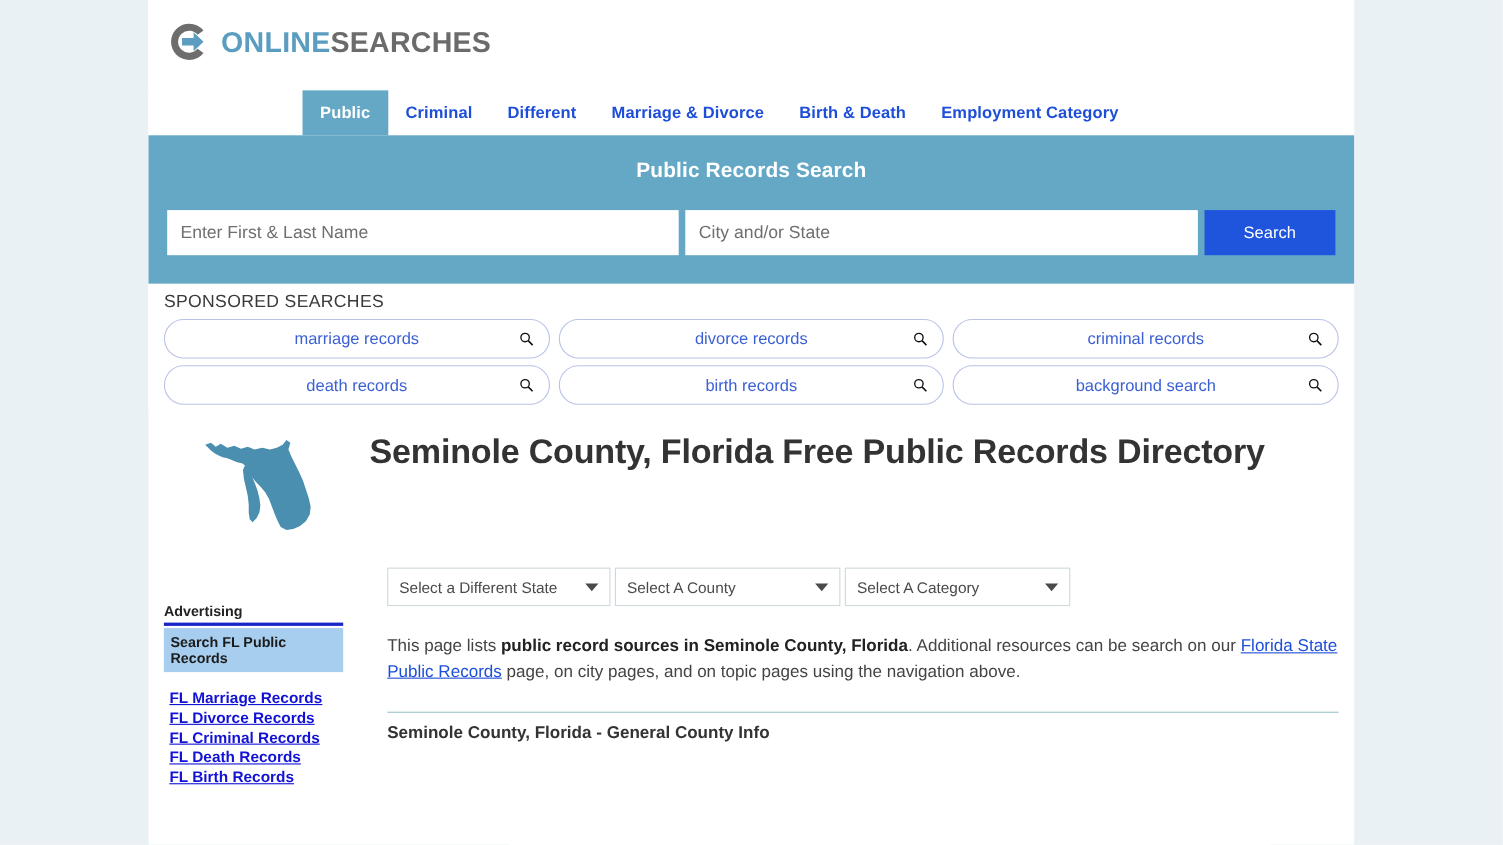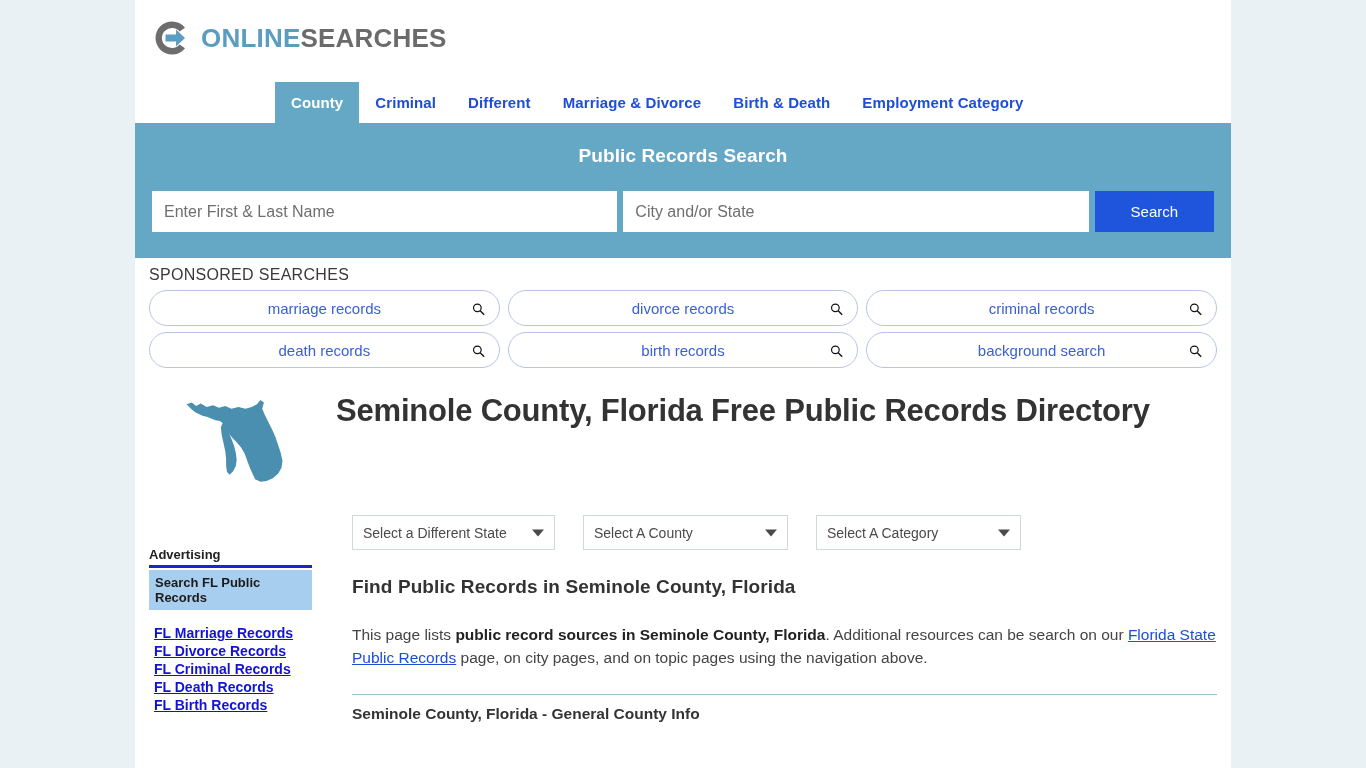--- a/index.html
+++ b/index.html
@@ -169,21 +169,21 @@
     letter-spacing: -.2px;
   }
 
   
   .body-cols { display: flex; padding: 0 14px; }
   .col-left { width: 163px; flex: 0 0 163px; }
   .col-right { flex: 1; padding-left: 40px; }
 
   .selects {
     display: flex;
-    gap: 28px;
+    gap: 4px;
     margin-top: 20px;
     margin-bottom: 26px;
   }
   .select {
     position: relative;
     height: 35px;
     border: 1px solid #cfd9dd;
     background: #fff;
     display: flex;
     align-items: center;
@@ -277,21 +277,21 @@
         <svg width="40" height="40" viewBox="0 0 40 40" xmlns="http://www.w3.org/2000/svg">
           <path d="M20 3.5 A16.5 16.5 0 1 0 20 36.5 A16.5 16.5 0 0 0 33 30.2 L27.6 26.4 A10 10 0 1 1 27.6 13.6 L33 9.8 A16.5 16.5 0 0 0 20 3.5 Z" fill="#6d6d6d"></path>
           <path d="M13.5 16.6 h10.5 v-5.2 l9 8.6 -9 8.6 v-5.2 h-10.5 z" fill="#5a9dc0"></path>
         </svg>
       </span>
       <span class="logo-text"><span class="t-online">ONLINE</span><span class="t-searches">SEARCHES</span></span>
     </a>
   </div>
 
   <div class="nav">
-    <a class="nav-tab active" href="#">County</a>
+    <a class="nav-tab active" href="#">Public</a>
     <a class="nav-tab" href="#">Criminal</a>
     <a class="nav-tab" href="#">Different</a>
     <a class="nav-tab" href="#">Marriage &amp; Divorce</a>
     <a class="nav-tab" href="#">Birth &amp; Death</a>
     <a class="nav-tab" href="#">Employment Category</a>
   </div>
 
   <div class="search-banner">
     <div class="search-title">Public Records Search</div>
     <div class="search-row">
@@ -405,21 +405,20 @@
         <div class="select county">
           <span>Select A County</span>
           <span class="caret"></span>
         </div>
         <div class="select category">
           <span>Select A Category</span>
           <span class="caret"></span>
         </div>
       </div>
 
-      <h2 class="section-h2">Find Public Records in Seminole County, Florida</h2>
 
       <p class="intro"><span>This page lists </span><b>public record sources in Seminole County, Florida</b><span>. Additional resources can be search on our </span><a href="#">Florida State Public Records</a><span> page, on city pages, and on topic pages using the navigation above.</span></p>
 
       <div class="divider"></div>
       <div class="table-head-row">Seminole County, Florida - General County Info</div>
 
     </div>
   </div>
 
 </div>

